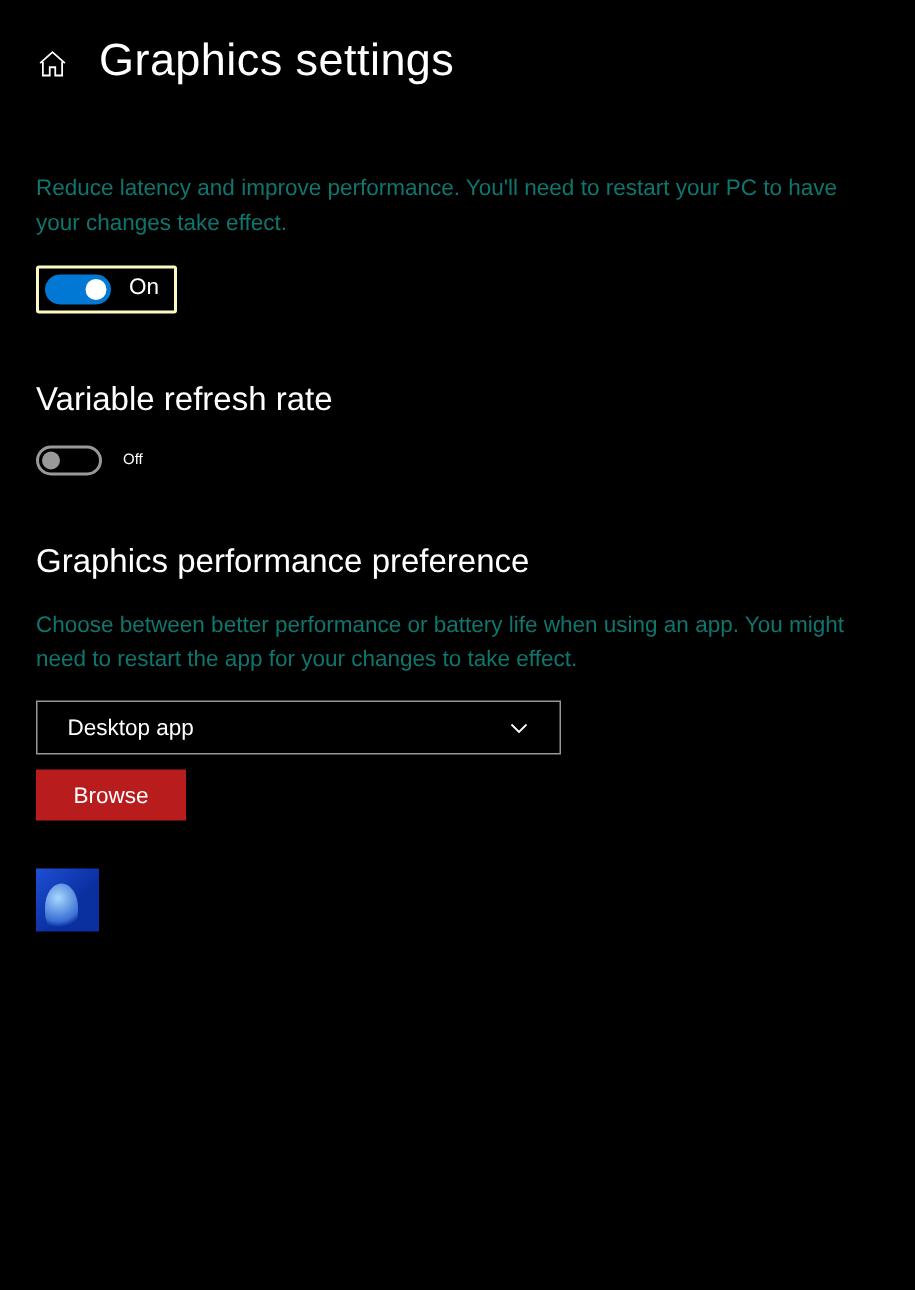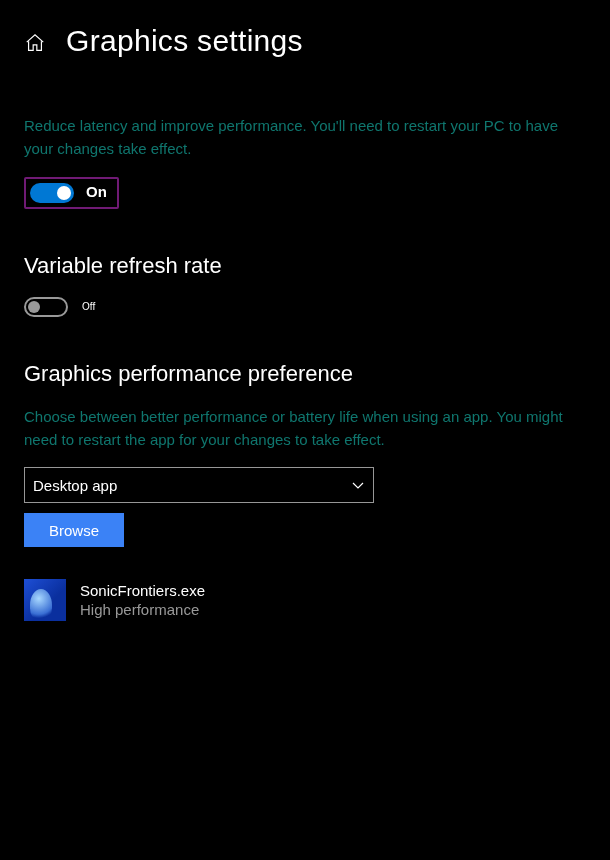--- a/index.html
+++ b/index.html
@@ -57,23 +57,22 @@
       max-width: 560px;
     }
     .toggle-row {
       display: flex;
       align-items: center;
       gap: 14px;
     }
     .toggle-focus-ring {
       display: inline-flex;
       padding: 4px;
-      border: 2px solid #701a75;
+      border: 2px solid #fef9c3;
       border-radius: 2px;
-      font-weight: bold;
     }
     .toggle {
       position: relative;
       width: 44px;
       height: 20px;
       border-radius: 10px;
       cursor: pointer;
     }
     .toggle-on {
       background: #0078d4;
@@ -112,37 +111,37 @@
       font-size: 15px;
       margin-bottom: 10px;
     }
     .select {
       display: flex;
       align-items: center;
       justify-content: space-between;
       width: 350px;
       height: 36px;
       border: 1px solid #979797;
-      padding: 0 8px;
+      padding: 0 20px;
       font-size: 15px;
       cursor: pointer;
       margin-bottom: 10px;
     }
     .chevron {
       width: 14px;
       height: 14px;
       stroke: #ffffff;
       fill: none;
       stroke-width: 1.2;
     }
     .browse-btn {
       display: inline-flex;
       align-items: center;
       justify-content: center;
-      background: #3b82f6;
+      background: #b91c1c;
       color: #ffffff;
       border: none;
       font-size: 15px;
       font-family: inherit;
       width: 100px;
       height: 34px;
       cursor: pointer;
     }
     .app-list {
       margin-top: 28px;
@@ -226,21 +225,17 @@
       <span>Desktop app</span>
       <svg class="chevron" viewBox="0 0 14 14">
         <path d="M2 5 L7 10 L12 5"></path>
       </svg>
     </div>
     <button class="browse-btn">Browse</button>
 
     <div class="app-list">
       <div class="app-item">
         <div class="app-icon"></div>
-        <div class="app-text">
-          <span class="app-name">SonicFrontiers.exe</span>
-          <span class="app-preference">High performance</span>
-        </div>
       </div>
     </div>
   </section>
 
 </div>
 
 </body></html>

